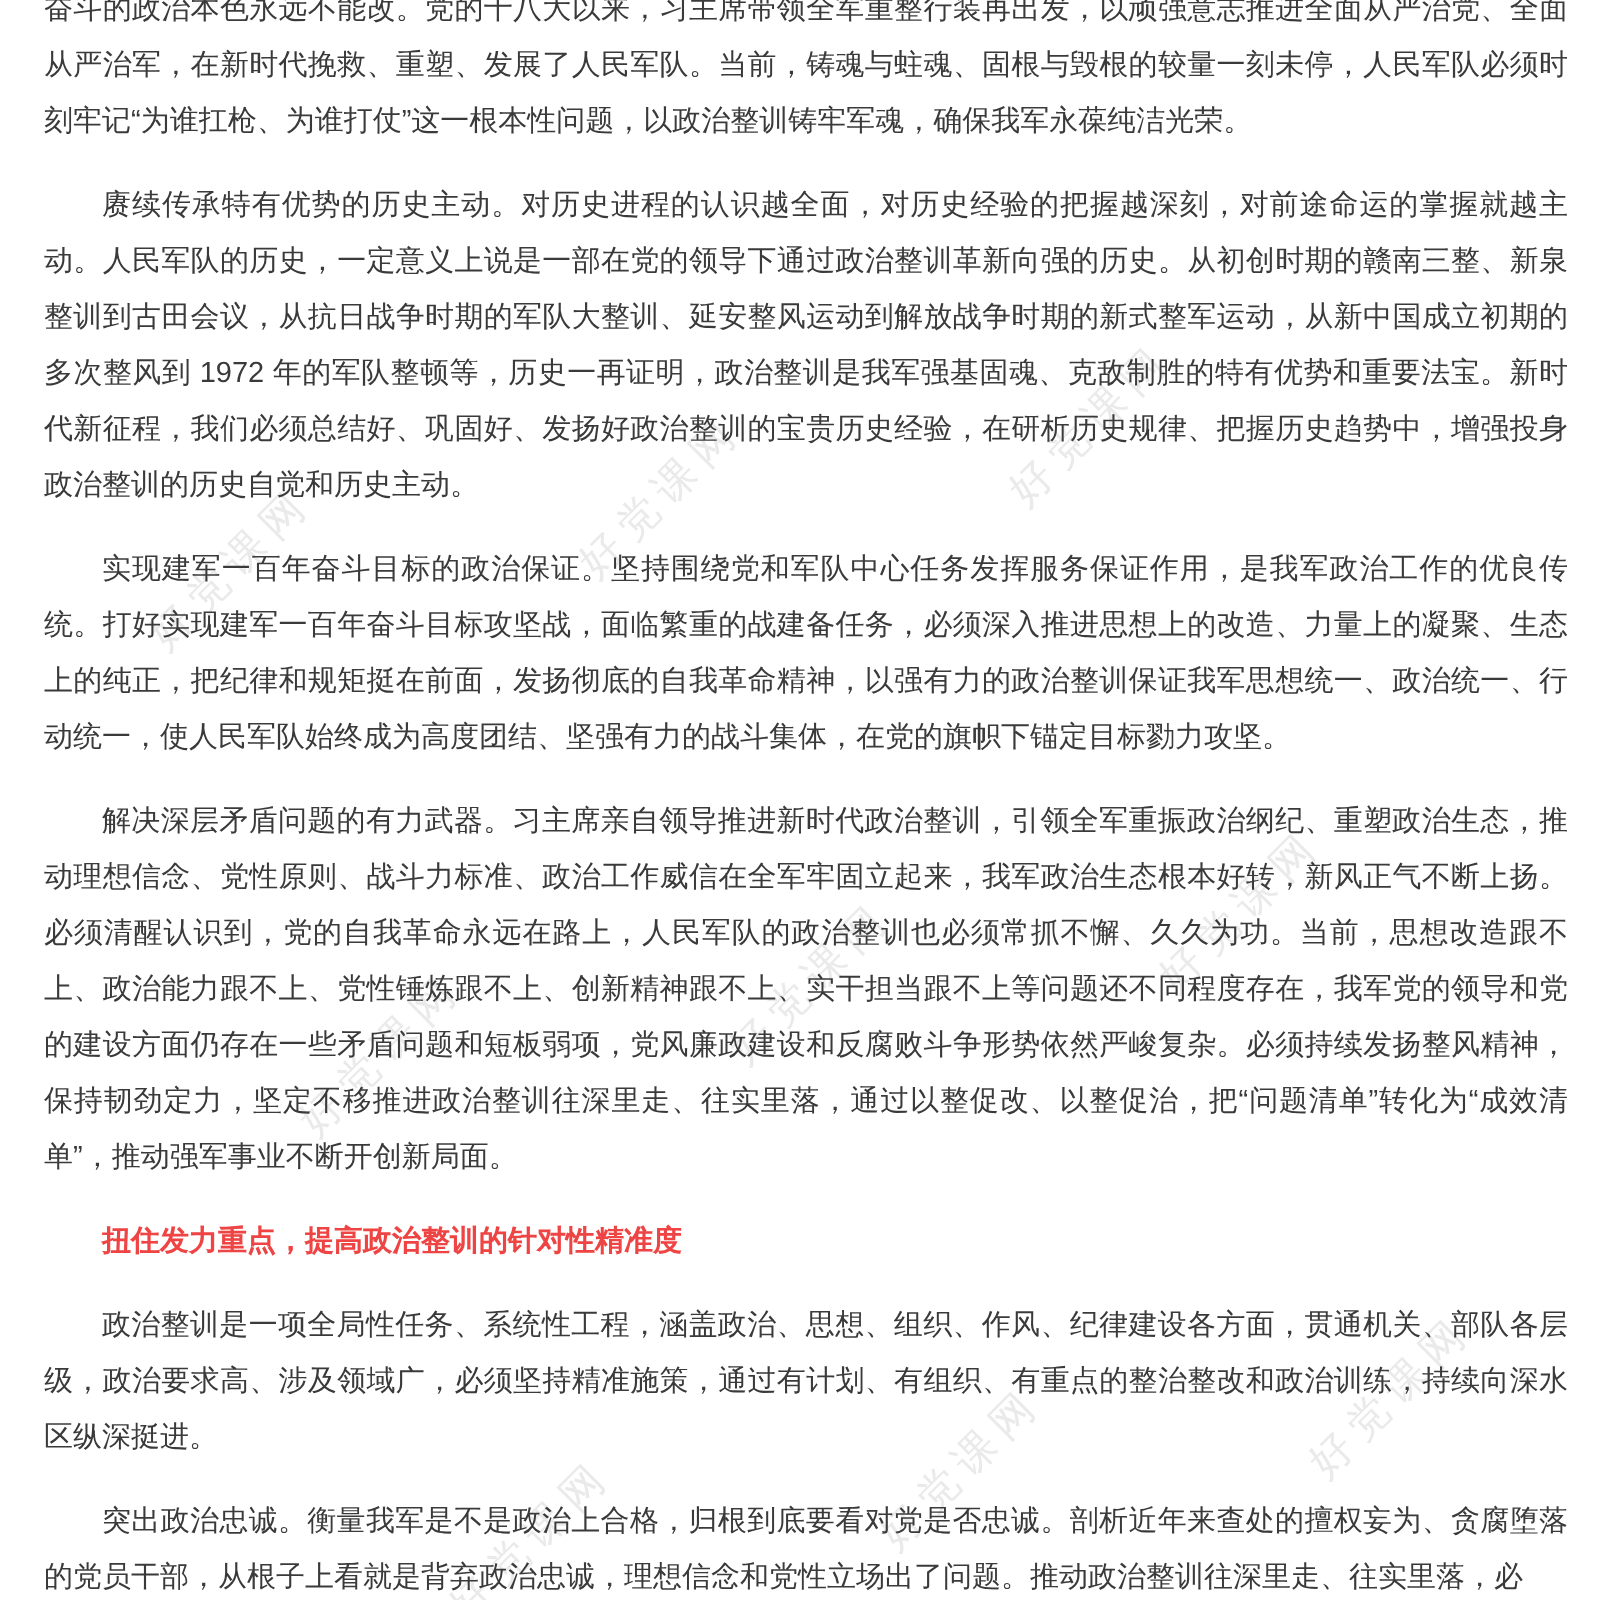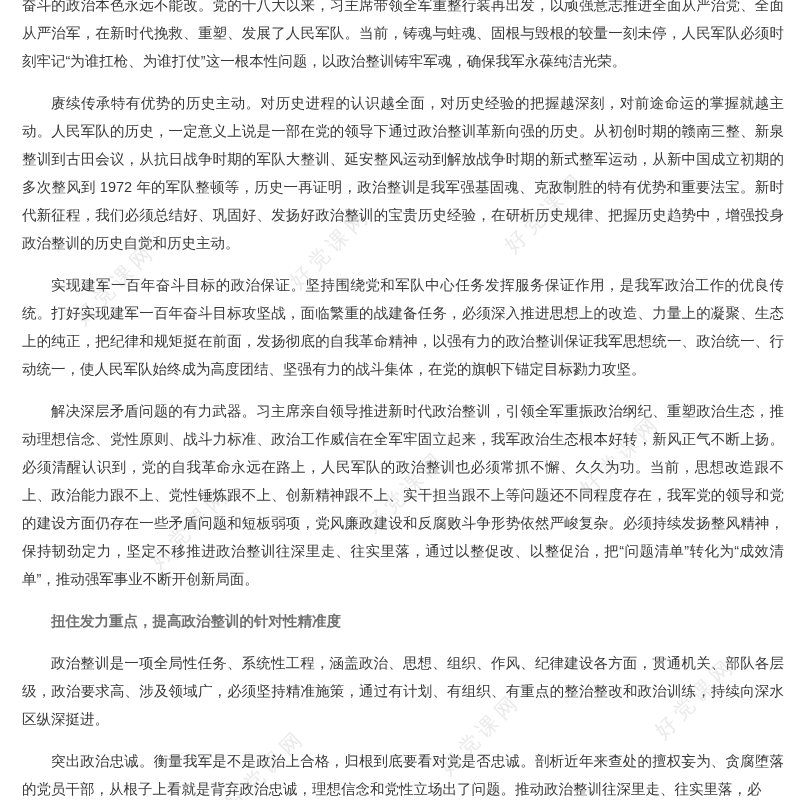--- a/index.html
+++ b/index.html
@@ -50,21 +50,21 @@
     text-align: justify;
     text-indent: 2em;
     word-break: break-all;
   }
   .content p.continuation {
     margin-top: 0;
     text-indent: 0;
   }
   .content p.heading {
     font-weight: 700;
-    color: #737373;
+    color: #ef4444;
   }
 </style>
 </head>
 <body>
 
 <div class="page">
   <div class="watermark-layer" id="watermark-layer">
       <div class="watermark" style="left: 545px; top: 212px; color: rgb(234, 234, 234);">好党课网</div>
       <div class="watermark" style="left: 330px; top: 248px; color: rgb(234, 234, 234);">好党课网</div>
       <div class="watermark" style="left: 115px; top: 284px; color: rgb(234, 234, 234);">好党课网</div>

